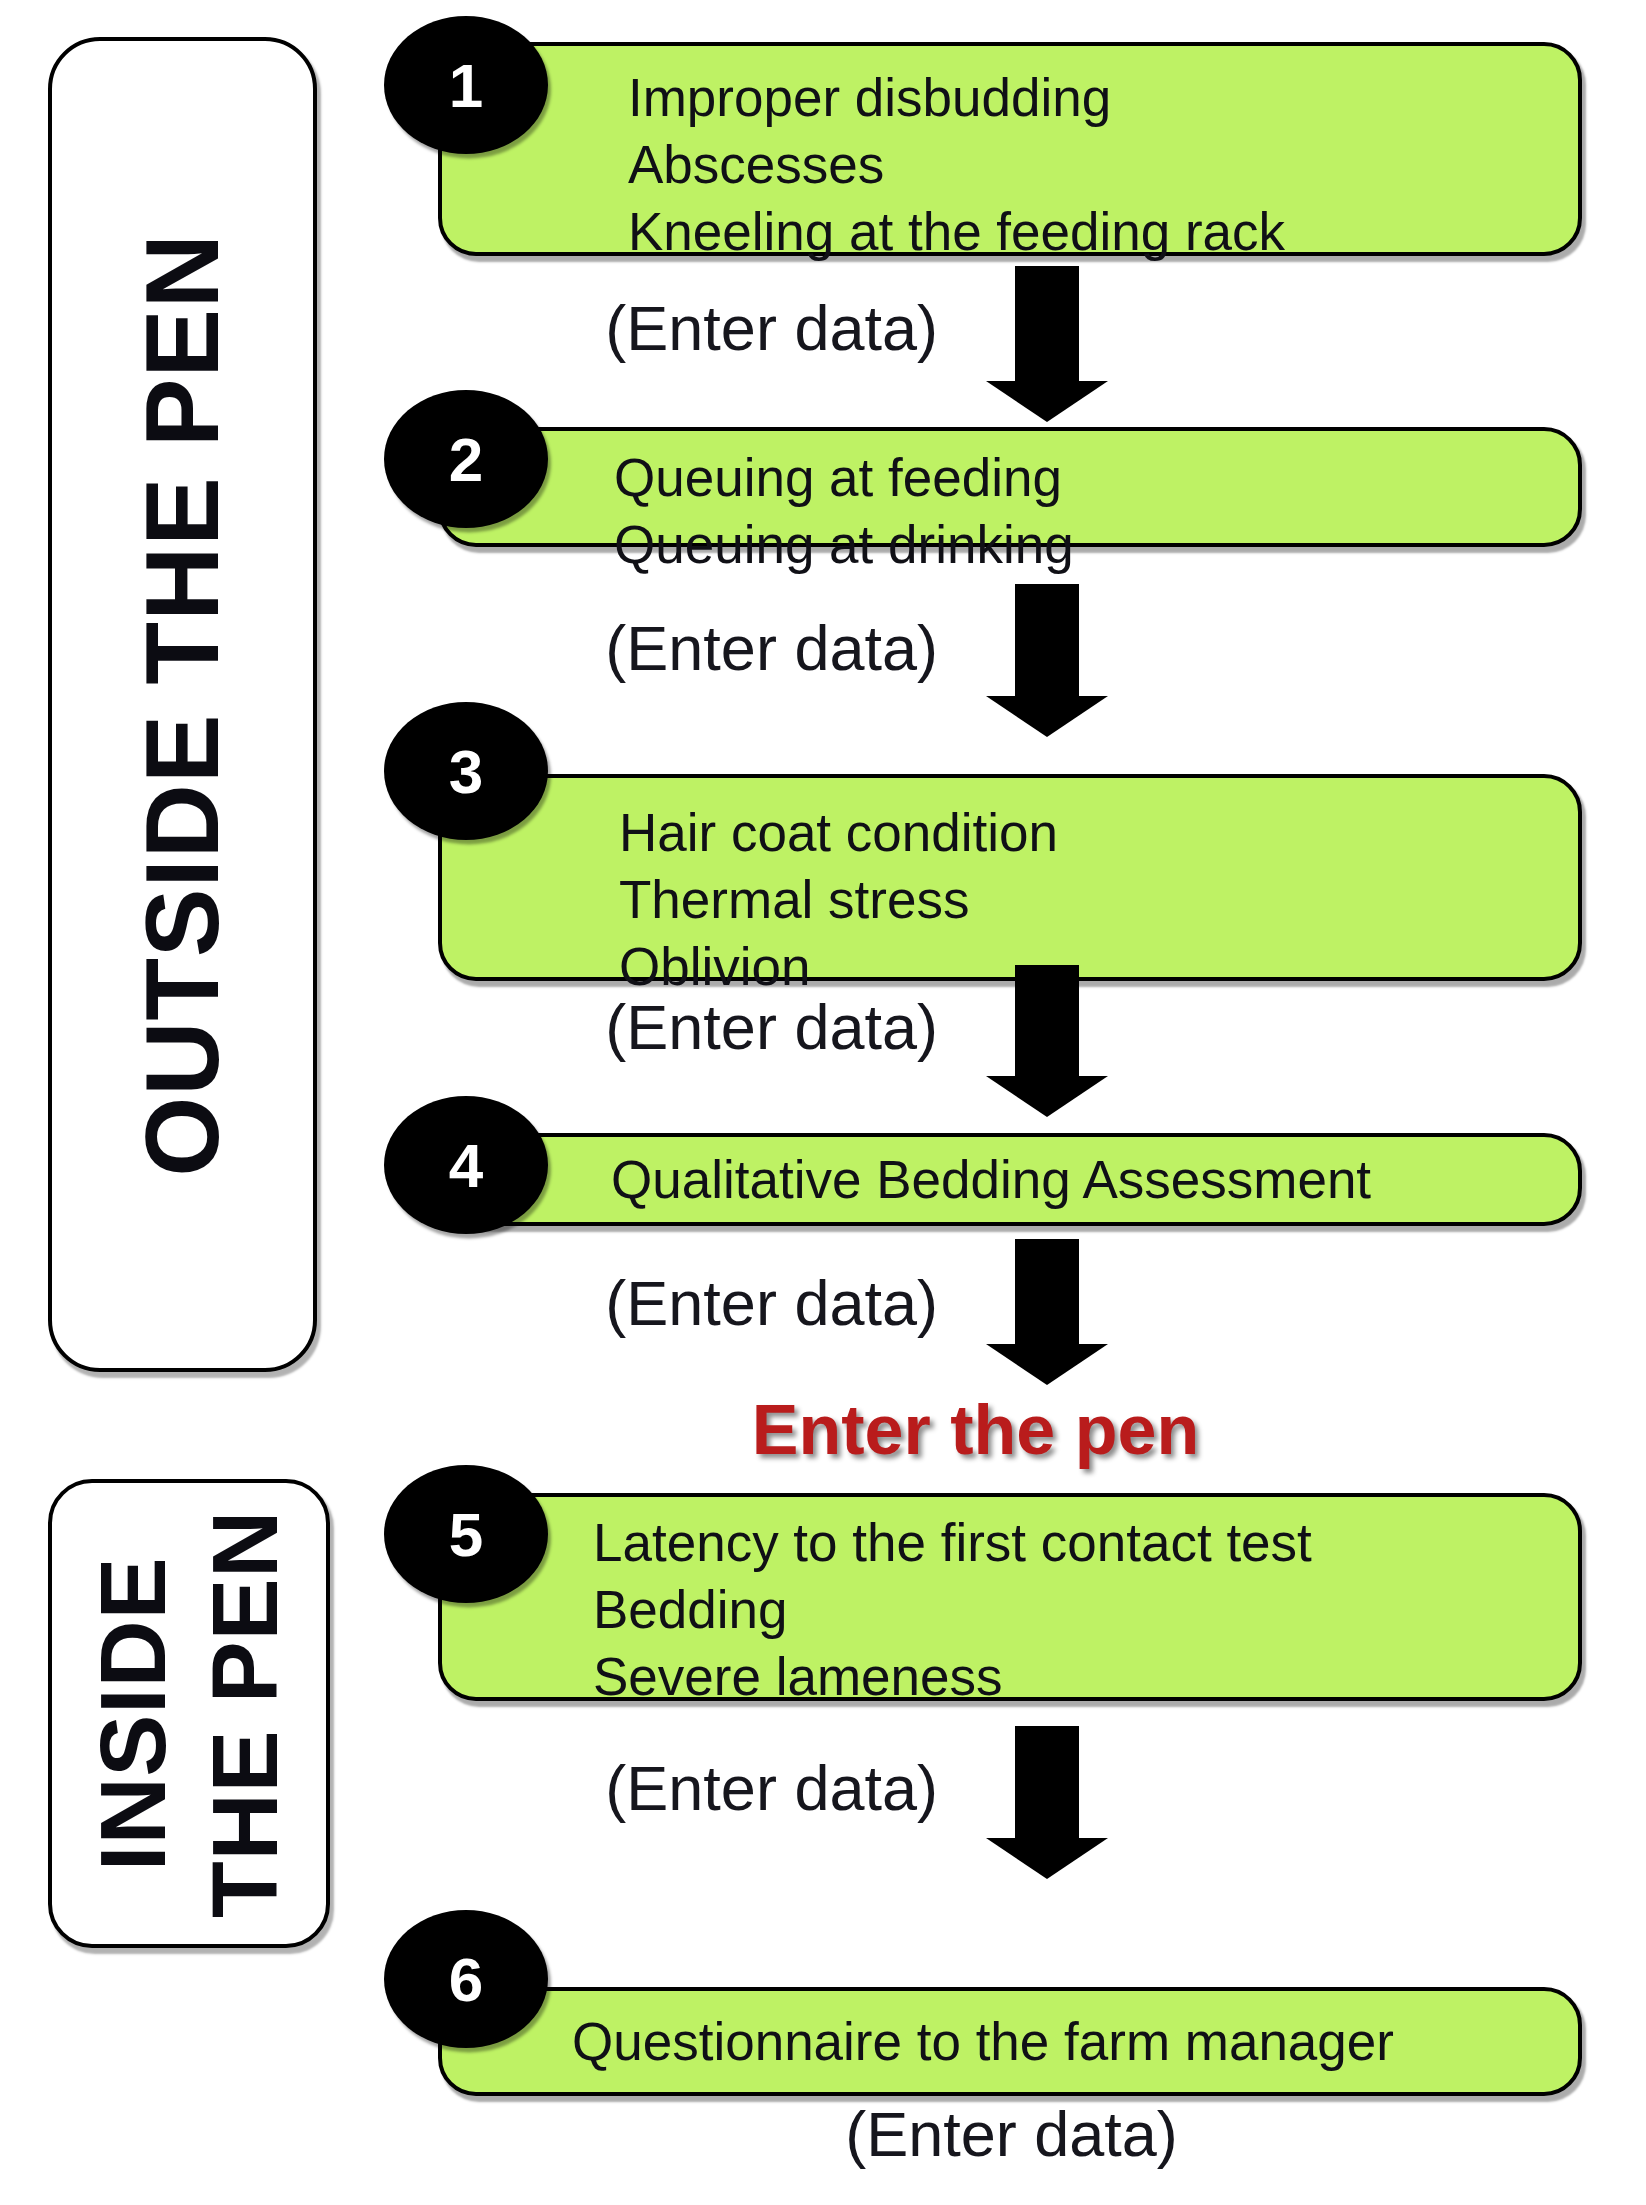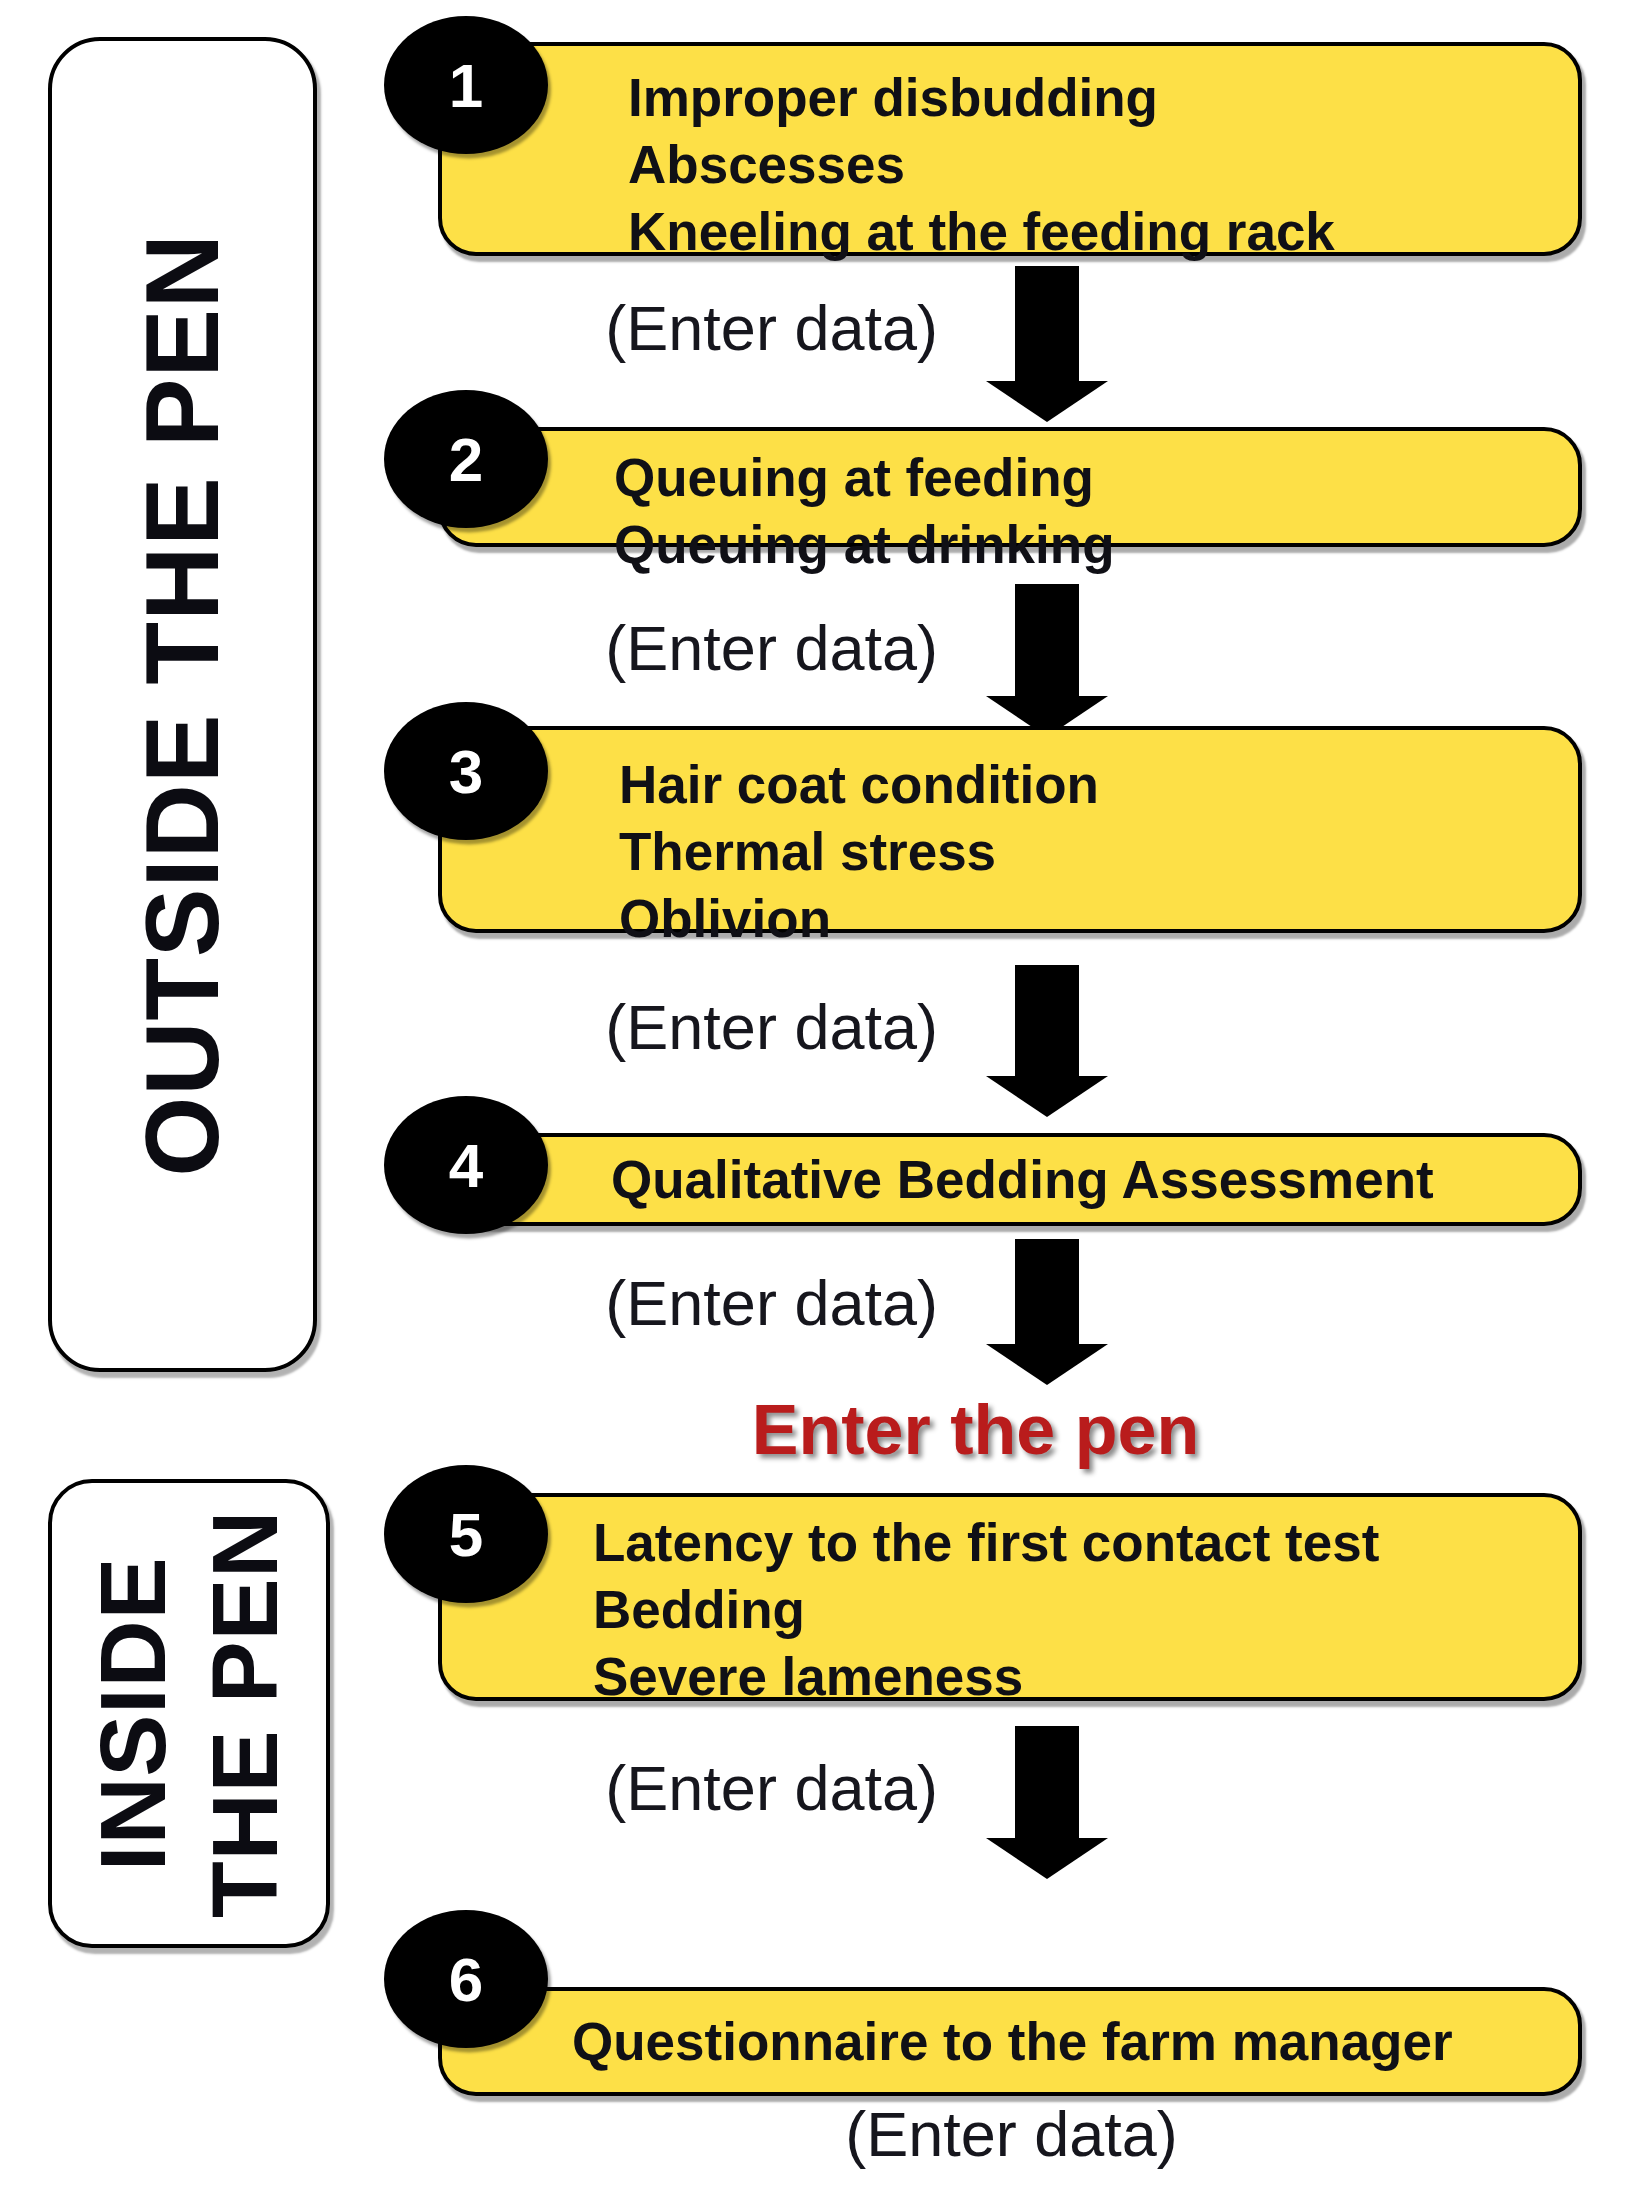--- a/index.html
+++ b/index.html
@@ -31,30 +31,30 @@
   }
   #outside-box .vtext{font-size:103px;}
   #inside-box .vtext{font-size:93px;line-height:112px;text-align:center;}
   
   .step-box{
     position:absolute;
     left:438px;width:1144px;
     box-sizing:border-box;
     border:4.4px solid #000;
     border-radius:38px;
-    background:#fde047;
+    background:#bef264;
     box-shadow:3.7px 5.2px 2.2px rgba(0,0,0,.33);
-    font-weight:bold;
+    font-weight:normal;
     font-size:53px;
     line-height:67px;
     color:#101016;
   }
   #box1{top:42px;height:214px;padding:18px 15px 0 186px;}
   #box2{top:427px;height:120px;padding:13.3px 15px 0 172px;}
-  #box3{top:726px;height:207px;padding:21px 15px 0 177px;}
+  #box3{top:774px;height:207px;padding:21px 15px 0 177px;}
   #box4{top:1133px;height:93px;display:flex;align-items:center;padding:0 15px 0 169px;}
   #box5{top:1493px;height:208px;padding:12px 15px 0 151px;}
   #box6{top:1987px;height:109px;display:flex;align-items:center;padding:0 15px 0 130px;}
   
   .badge{
     position:absolute;
     width:164px;height:138px;
     background:#000;
     border-radius:50%;
     display:flex;align-items:center;justify-content:center;

